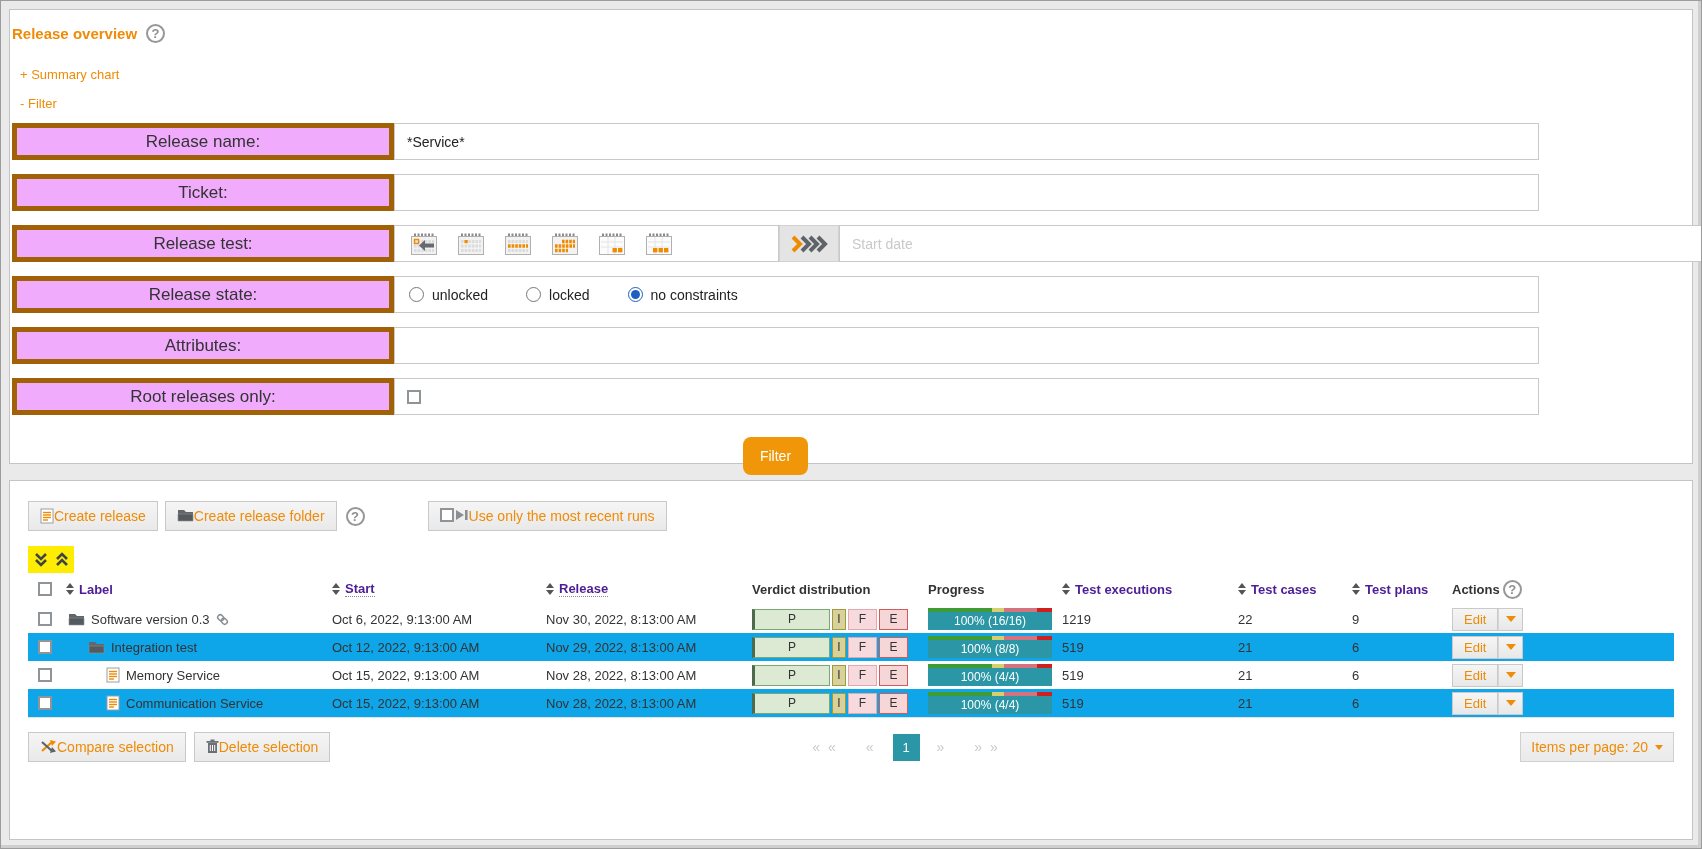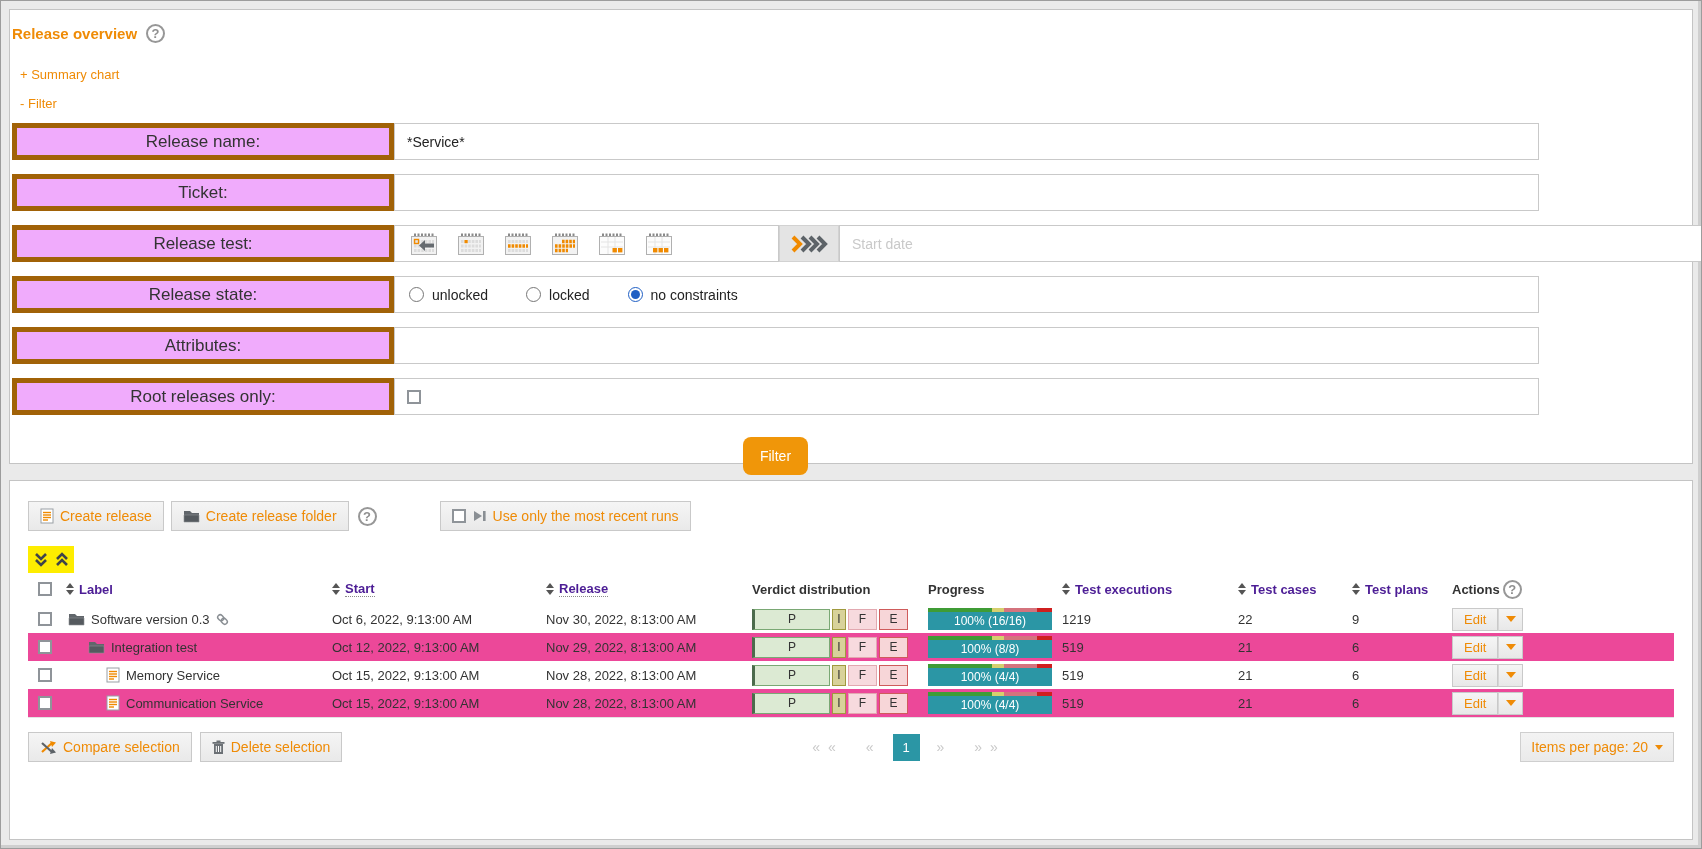--- a/index.html
+++ b/index.html
@@ -28,30 +28,30 @@
 .date-input{width:320px;flex:0 0 auto}
 .radio-box{flex:1;border:1px solid #c9c9c9;display:flex;align-items:center;gap:38px;padding:0 14px;font-size:14px;color:#222;background:#fff}
 .radio-opt{display:flex;align-items:center;gap:8px;cursor:pointer}
 input[type=radio]{width:15px;height:15px;accent-color:#1f5fc4;margin:0}
 .check-box-area{flex:1;border:1px solid #c9c9c9;display:flex;align-items:center;padding:0 12px;background:#fff}
 input[type=checkbox]{appearance:none;-webkit-appearance:none;width:14px;height:14px;border:2px solid #8f9499;background:#fff;margin:0;cursor:pointer;flex:0 0 auto}
 .filter-btn-row{width:1527px;display:flex;justify-content:center;margin-top:22px}
 .filter-btn{background:#f09609;color:#fff;border:none;border-radius:8px;padding:11px 17px;font-size:14px;font-family:inherit;cursor:pointer}
 
 .toolbar{display:flex;align-items:center;gap:7px}
-.tbtn{display:inline-flex;align-items:center;gap:6px;background:linear-gradient(#f5f5f5,#e9e9e9);border:1px solid #c9c9c9;padding:6px 11px;color:#ef8b06;font-size:14px;cursor:pointer;font-family:inherit}
+.tbtn{display:inline-flex;align-items:flex-start;gap:0;background:linear-gradient(#f5f5f5,#e9e9e9);border:1px solid #c9c9c9;padding:6px 11px;color:#ef8b06;font-size:14px;cursor:pointer;font-family:inherit}
 .toolbar .help{margin-left:2px}
 .recent-btn{margin-left:56px}
 .expander{background:#feed00;width:46px;height:27px;display:flex;align-items:center;justify-content:center;gap:7px;margin-top:15px}
 .exp-ic{cursor:pointer;display:inline-flex}
 .tbl{font-size:13px;color:#333}
 .thead{display:flex;align-items:center;height:32px;font-weight:bold}
 .tbl-body{border-bottom:1px solid #e3e3e3}
 .trow{display:flex;align-items:center;height:28px}
-.trow.alt{background:#ec4899}
+.trow.alt{background:#0ea5e9}
 .c-cb{width:38px;display:flex;align-items:center;padding-left:10px;flex:0 0 auto}
 .c-label{width:266px;flex:0 0 auto;display:flex;align-items:center}
 .c-start{width:214px;flex:0 0 auto}
 .c-release{width:206px;flex:0 0 auto}
 .c-verd{width:176px;flex:0 0 auto}
 .c-prog{width:134px;flex:0 0 auto}
 .c-texec{width:176px;flex:0 0 auto}
 .c-tcase{width:114px;flex:0 0 auto}
 .c-tplan{width:100px;flex:0 0 auto}
 .c-act{flex:1;display:flex;align-items:center;gap:8px}

